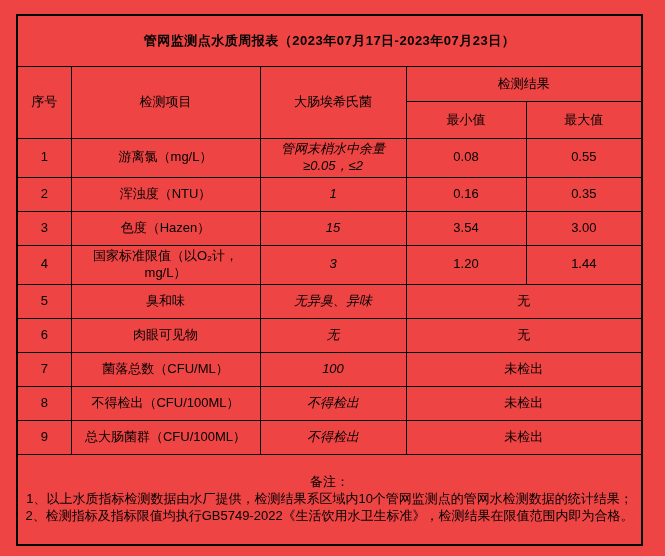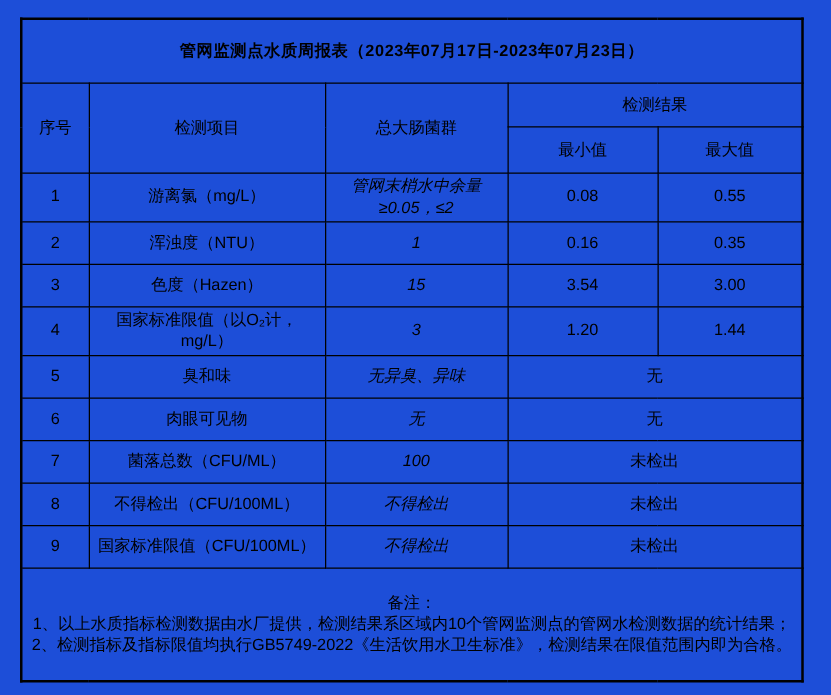--- a/index.html
+++ b/index.html
@@ -8,21 +8,21 @@
     background: #ffffff;
     width: 665px;
     height: 556px;
     font-family: "Liberation Sans", "DejaVu Sans", sans-serif;
     color: #000000;
   }
   .page {
     position: relative;
     width: 665px;
     height: 556px;
-    background: #1d4ed8;
+    background: #ef4444;
     overflow: hidden;
   }
   table.report {
     position: absolute;
     left: 16px;
     top: 14px;
     width: 625px;
     border-collapse: collapse;
     table-layout: fixed;
     border: 2px solid #000000;
@@ -77,21 +77,21 @@
     </colgroup>
 
     <tbody>
         <tr>
       <td class="title-cell" colspan="5">管网监测点水质周报表（2023年07月17日-2023年07月23日）</td>
     </tr>
 
     <tr class="hdr-row1">
       <td class="hdr" rowspan="2">序号</td>
       <td class="hdr" rowspan="2">检测项目</td>
-      <td class="hdr" rowspan="2">总大肠菌群</td>
+      <td class="hdr" rowspan="2">大肠埃希氏菌</td>
       <td class="hdr" colspan="2">检测结果</td>
     </tr>
     <tr class="hdr-row2">
       <td class="hdr">最小值</td>
       <td class="hdr">最大值</td>
     </tr>
 
     <tr class="data-row">
       <td>1</td>
       <td>游离氯（mg/L）</td>
@@ -139,21 +139,21 @@
       <td colspan="2">未检出</td>
     </tr>
     <tr class="data-row">
       <td>8</td>
       <td>不得检出（CFU/100ML）</td>
       <td class="limit-cell">不得检出</td>
       <td colspan="2">未检出</td>
     </tr>
     <tr class="data-row">
       <td>9</td>
-      <td>国家标准限值（CFU/100ML）</td>
+      <td>总大肠菌群（CFU/100ML）</td>
       <td class="limit-cell">不得检出</td>
       <td colspan="2">未检出</td>
     </tr>
 
     <tr>
       <td class="notes-cell" colspan="5">
         <div class="note-line">备注：</div>
         <div class="note-line">1、以上水质指标检测数据由水厂提供，检测结果系区域内10个管网监测点的管网水检测数据的统计结果；</div>
         <div class="note-line">2、检测指标及指标限值均执行GB5749-2022《生活饮用水卫生标准》，检测结果在限值范围内即为合格。</div>
       </td>

